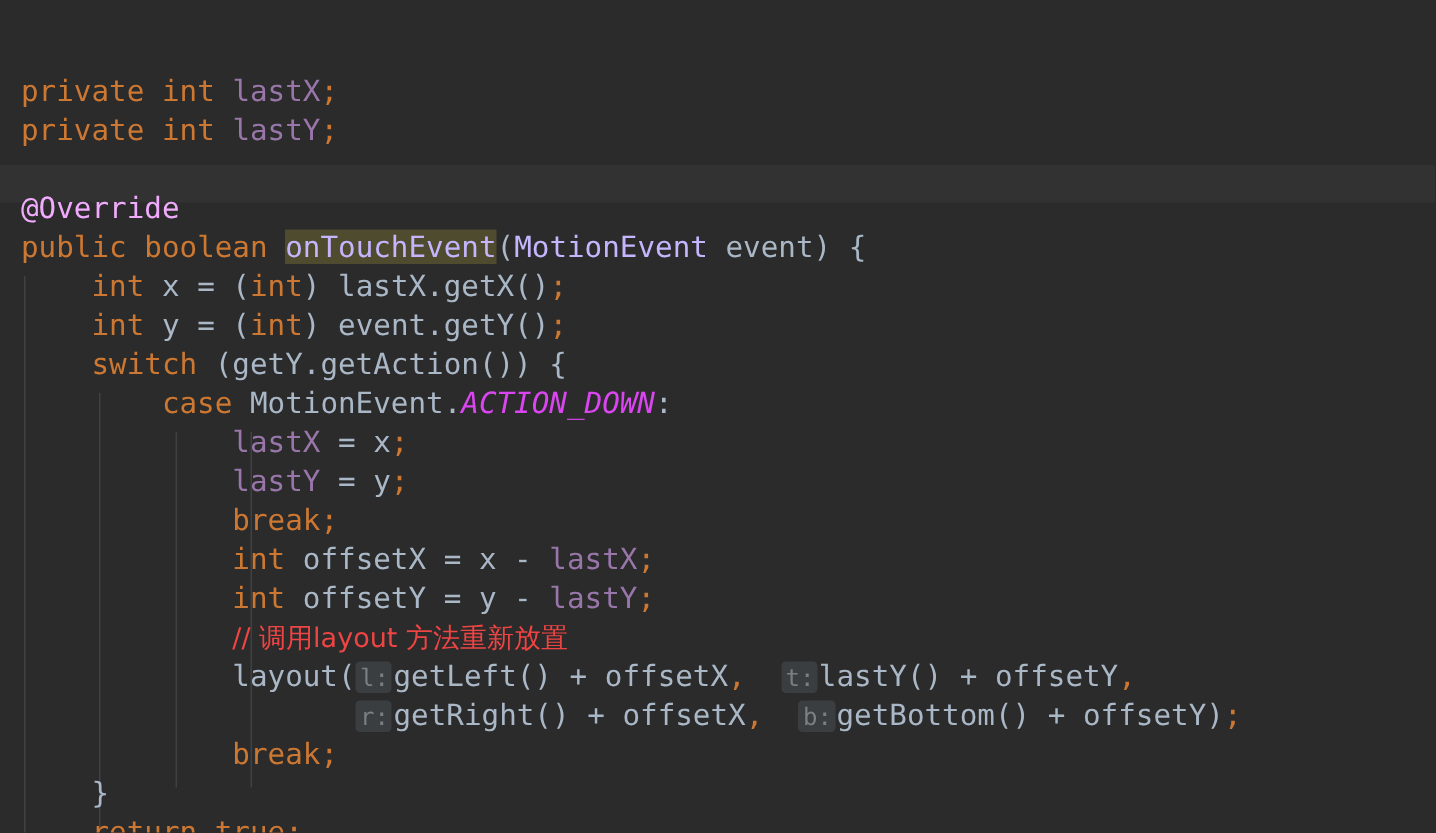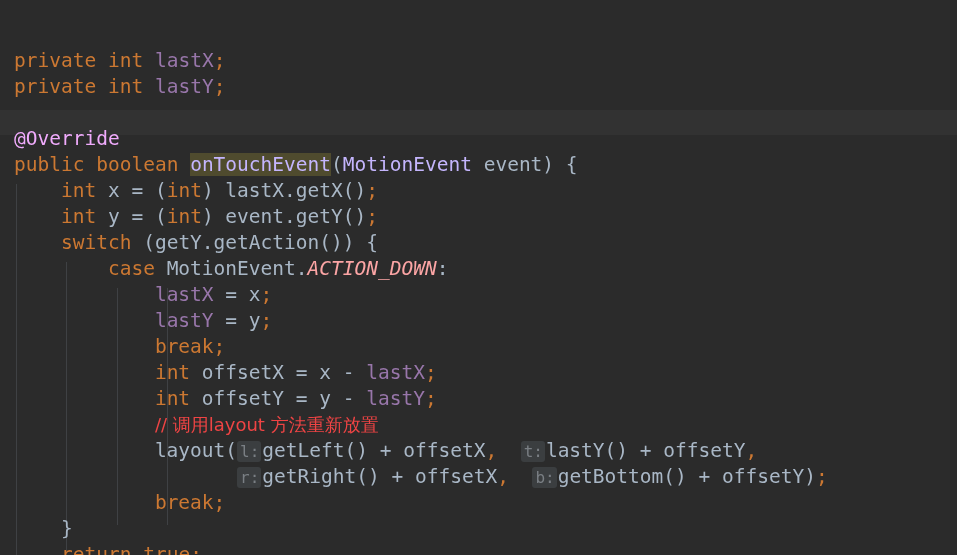--- a/index.html
+++ b/index.html
@@ -51,21 +51,21 @@
     font-size: 19.5px;
     letter-spacing: 0px;
     white-space: pre;
     padding-left: 14px;
     color: #a9b7c6;
   }
 
   
   .kw   { color: #cc7832; }            
   .fld  { color: #9876aa; }            
-  .stat { color: #fca5a5; font-style: italic; }  
+  .stat { color: #d946ef; font-style: italic; }  
   .anno { color: #f0abfc; }            
   .cmt  { color: #ef4444; }            
   .punc { color: #cc7832; }            
   .op   { color: #a9b7c6; }
   .cls  { color: #c4b5fd; }
 
   
   .hl {
     background: #4f4b2e;
     color: #c4b5fd;

